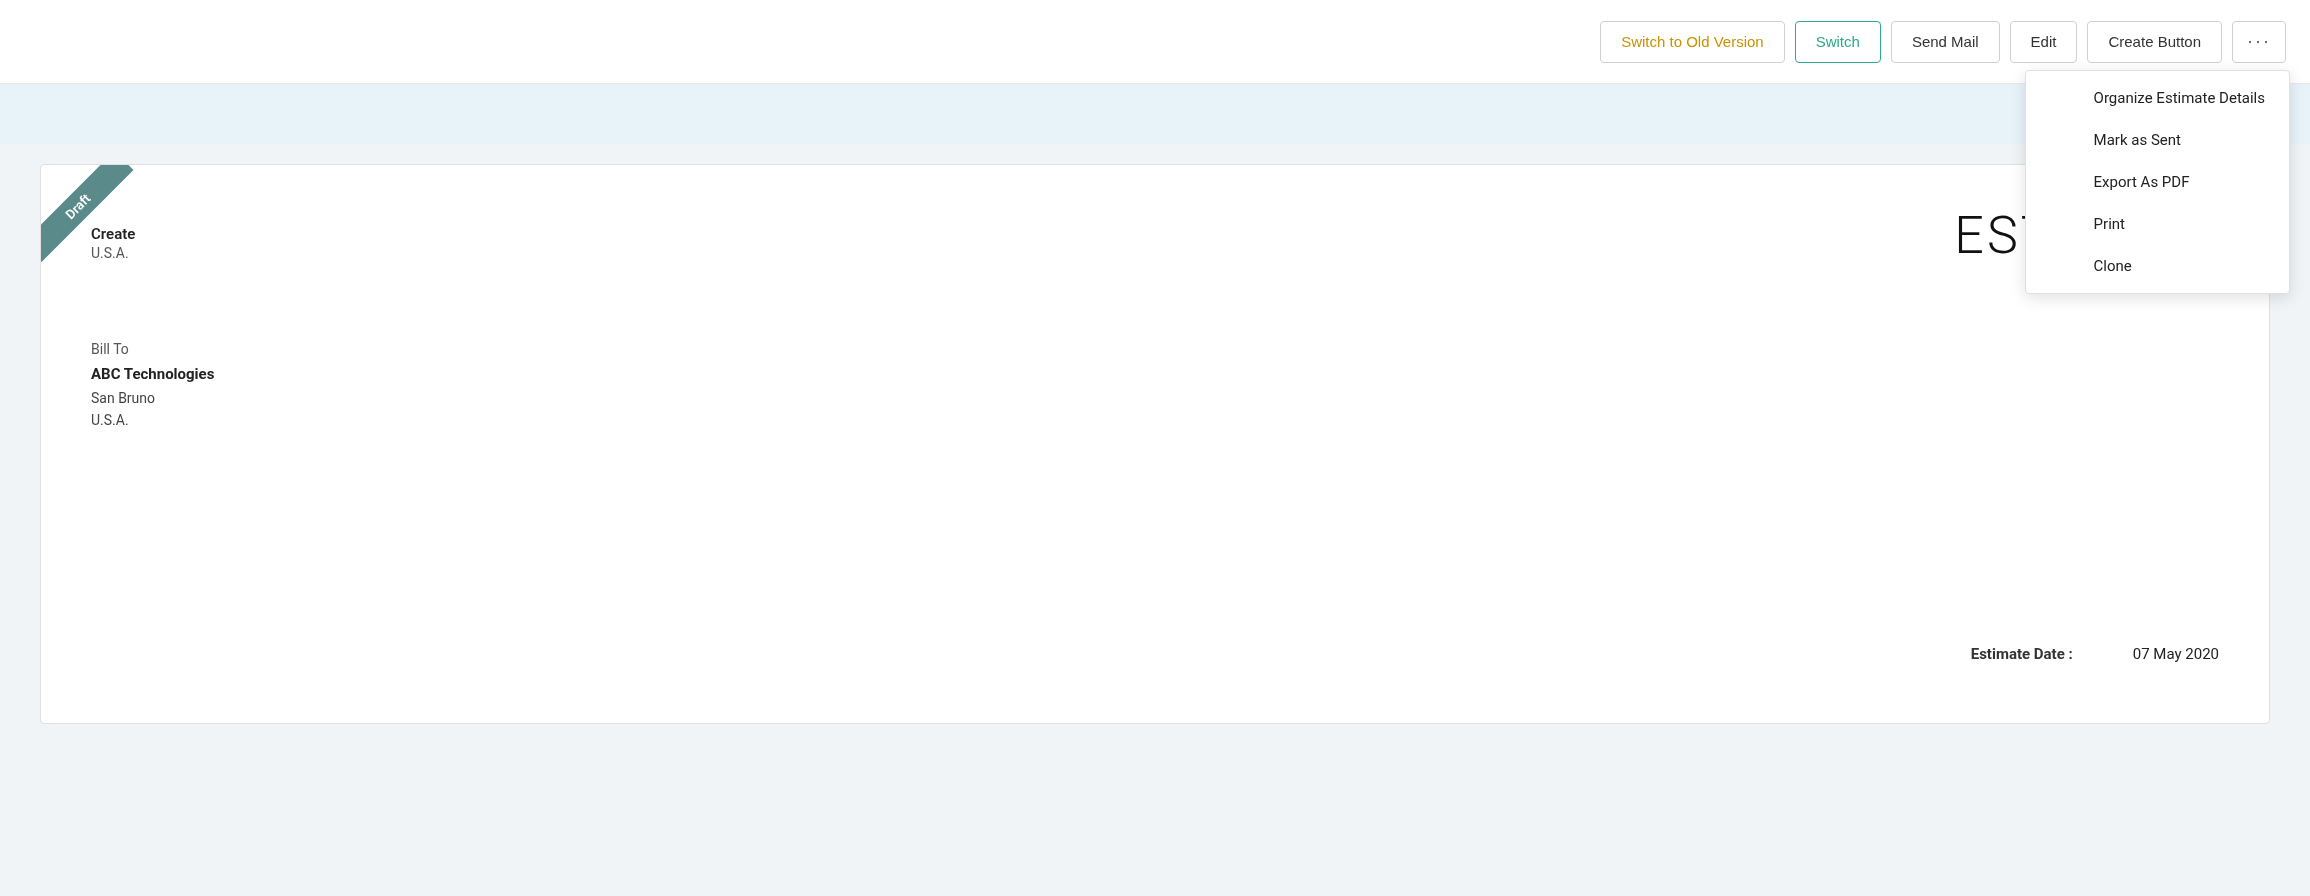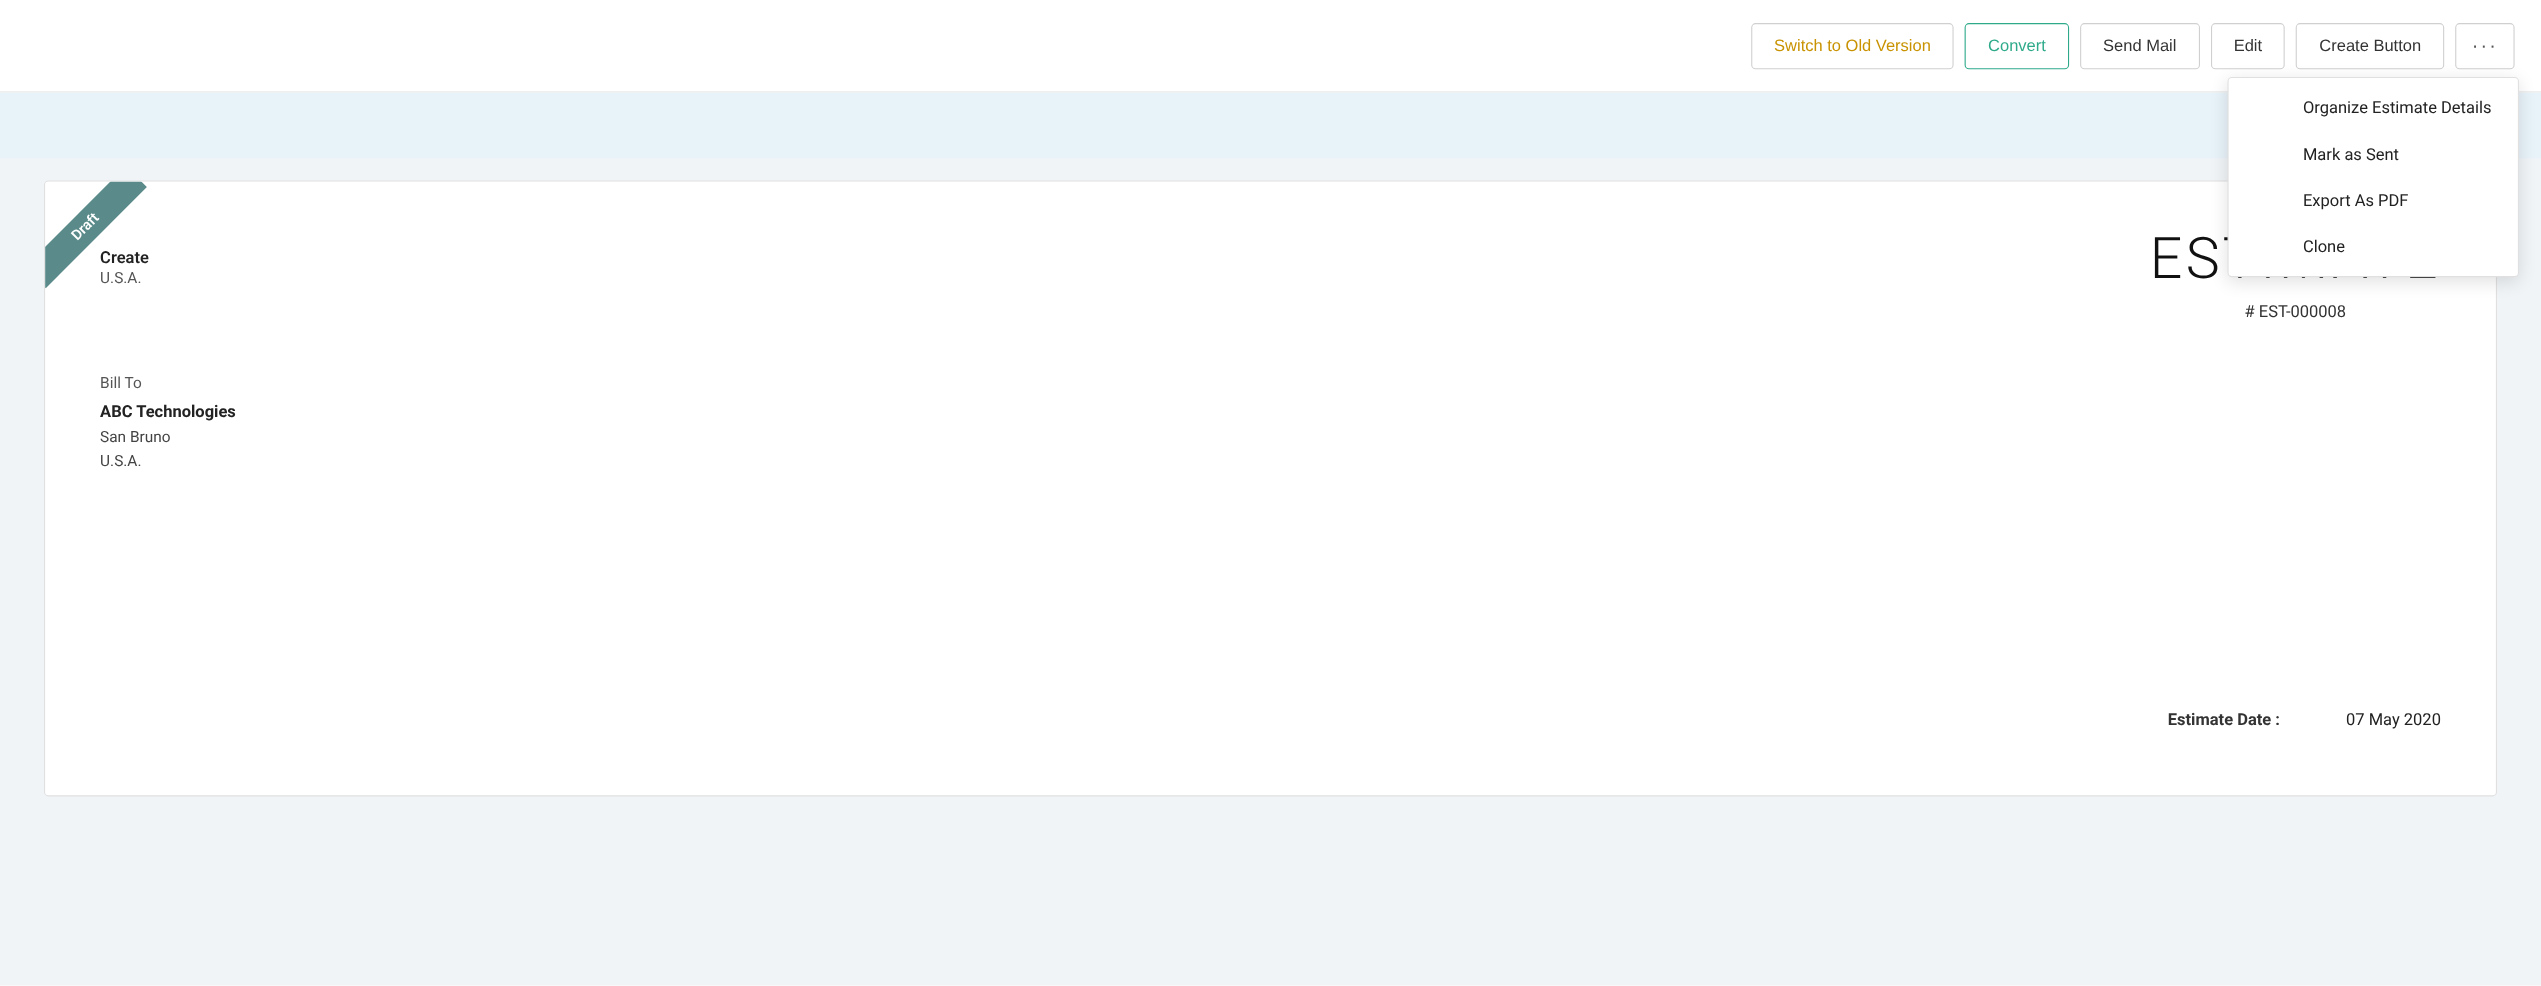--- a/index.html
+++ b/index.html
@@ -204,31 +204,32 @@
       cursor: pointer;
       display: block;
       margin-left: 44px;
     }
   </style>
 </head>
 <body>
 
 <div class="toolbar">
   <button class="btn btn-old-version">Switch to Old Version</button>
-  <button class="btn btn-convert">Convert</button>
+  <button class="btn btn-convert">Switch</button>
   <button class="btn">Send Mail</button>
   <button class="btn">Edit</button>
   <button class="btn">Create Button</button>
   <button class="btn btn-more">···</button>
 </div>
 
 <div class="dropdown-menu">
   <span class="dropdown-item">Organize Estimate Details</span>
   <span class="dropdown-item">Mark as Sent</span>
   <span class="dropdown-item">Export As PDF</span>
+  <span class="dropdown-item">Print</span>
   <span class="dropdown-item">Clone</span>
 </div>
 
 <div class="banner"></div>
 
 <div class="main-content">
   <div class="document-card">
 
     <div class="draft-ribbon">
       <div class="draft-ribbon-inner">Draft</div>

